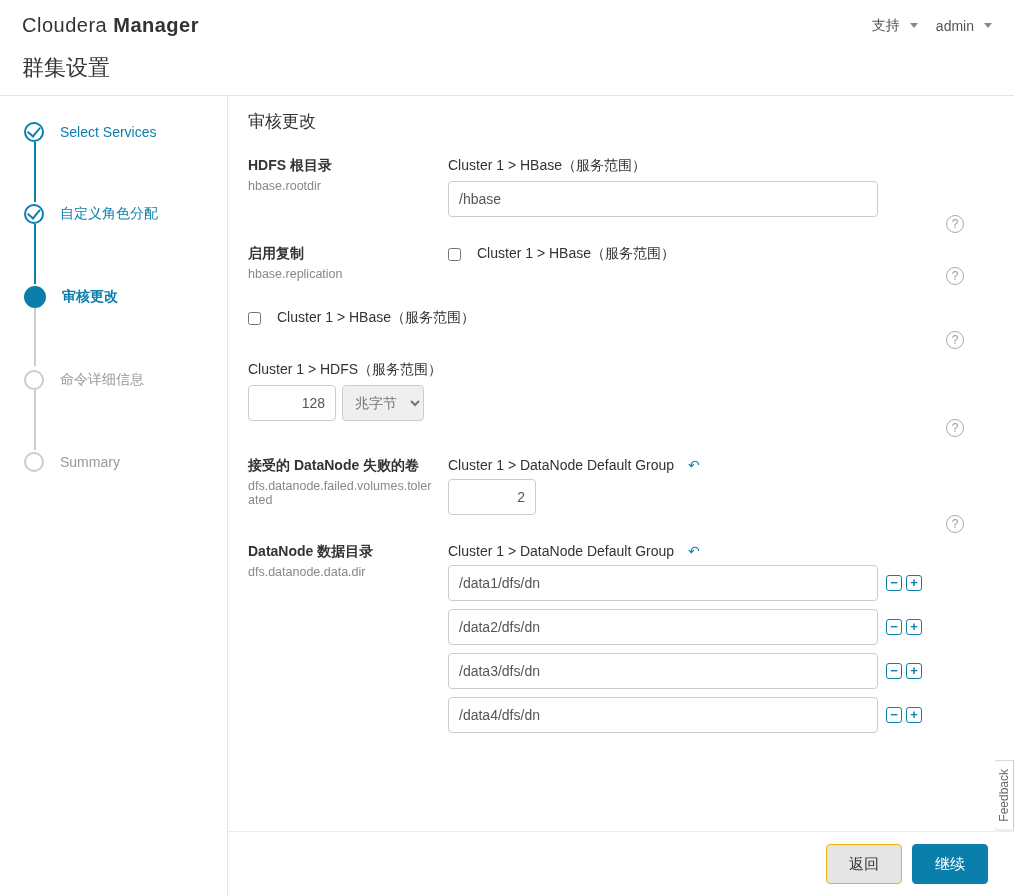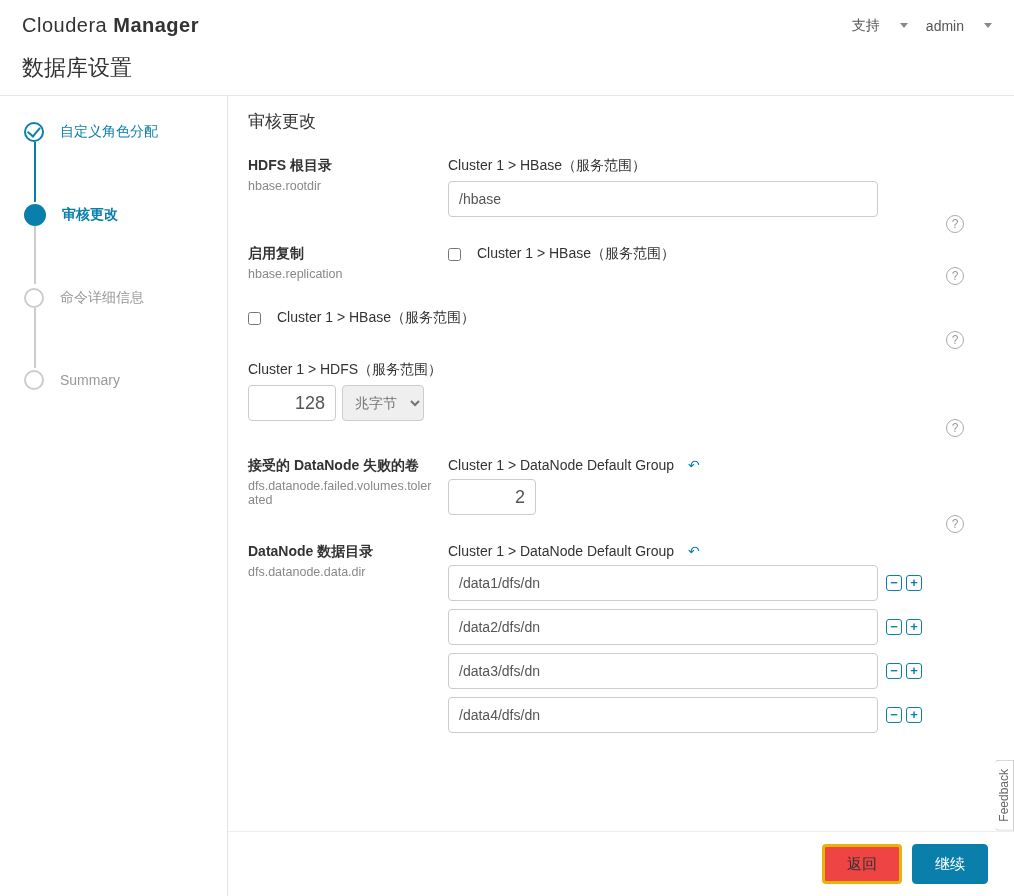--- a/index.html
+++ b/index.html
@@ -1,21 +1,21 @@
 <!DOCTYPE html>
 <html><head>
 <meta charset="utf-8">
 <style>
   * { box-sizing: border-box; margin: 0; padding: 0; }
   body { font-family: "Helvetica Neue", Helvetica, Arial, sans-serif; font-size: 14px; color: #333; background: #fff; width: 1014px; height: 896px; overflow: hidden; position: relative; }
   .topbar { display: flex; align-items: center; justify-content: space-between; padding: 14px 22px 10px 22px; }
   .brand { font-size: 20px; color: #333; letter-spacing: 0.5px; }
   .brand .bold { font-weight: 600; }
   .top-links { display: flex; gap: 18px; font-size: 14px; color: #555; }
-  .top-links .link { display: flex; align-items: center; gap: 18px; cursor: pointer; }
+  .top-links .link { display: flex; align-items: center; gap: 8px; cursor: pointer; }
   .caret { width: 0; height: 0; border-left: 4px solid transparent; border-right: 4px solid transparent; border-top: 5px solid #888; margin-left: 2px; }
   .page-title { font-size: 22px; color: #333; padding: 6px 22px 12px 22px; font-weight: 400; }
   hr.sep { border: none; border-top: 1px solid #e5e5e5; }
   .wizard { display: flex; height: calc(896px - 90px); }
   .sidebar { width: 228px; padding: 26px 10px 10px 24px; border-right: 1px solid #e5e5e5; position: relative; }
   .step { display: flex; align-items: center; gap: 16px; position: relative; margin-bottom: 62px; }
   .step:last-child { margin-bottom: 0; }
   .step-line { position: absolute; left: 10px; top: 20px; width: 2px; height: 60px; background: #0b7fab; }
   .step-line.grey { background: #ccc; }
   .step-circle { width: 20px; height: 20px; border-radius: 50%; display: flex; align-items: center; justify-content: center; flex-shrink: 0; position: relative; z-index: 1; background: #fff; }
@@ -29,32 +29,32 @@
   .step-label.pending { color: #999; }
   .content { flex: 1; overflow-y: scroll; padding: 14px 20px 20px 20px; position: relative; }
   .content-title { font-size: 17px; color: #333; margin-bottom: 24px; }
   .setting { display: flex; margin-bottom: 28px; }
   .setting-left { width: 200px; padding-right: 16px; }
   .setting-label { font-size: 14px; color: #333; font-weight: 600; margin-bottom: 4px; }
   .setting-key { font-size: 12.5px; color: #888; word-wrap: break-word; }
   .setting-right { flex: 1; }
   .scope { font-size: 14px; color: #333; margin-bottom: 6px; display: flex; align-items: center; gap: 8px; }
   .text-input { width: 430px; height: 36px; border: 1px solid #ccc; border-radius: 4px; padding: 0 10px; font-size: 14px; color: #555; }
-  .num-input { width: 88px; height: 36px; border: 1px solid #ccc; border-radius: 4px; padding: 16px 10px; text-align: right; font-size: 18px; color: #555; }
+  .num-input { width: 88px; height: 36px; border: 1px solid #ccc; border-radius: 4px; padding: 16px 10px; text-align: right; font-size: 14px; color: #555; }
   .select { width: 82px; height: 36px; border: 1px solid #ccc; border-radius: 4px; padding: 0 8px; font-size: 14px; color: #737373; margin-left: 6px; }
   .row { display: flex; align-items: center; margin-bottom: 8px; }
   .row-btns { display: flex; gap: 4px; margin-left: 8px; }
   .pm-btn { width: 16px; height: 16px; border: 1.5px solid #0b7fab; border-radius: 3px; color: #0b7fab; font-size: 13px; line-height: 12px; display: flex; align-items: center; justify-content: center; cursor: pointer; font-weight: bold; }
   .help-icon { width: 18px; height: 18px; border: 1.5px solid #aaa; border-radius: 50%; color: #999; font-size: 12px; display: flex; align-items: center; justify-content: center; position: absolute; right: 30px; cursor: pointer; }
   .setting-wrap { position: relative; }
   .cb { margin-right: 8px; }
   .undo { color: #0b7fab; margin-left: 6px; cursor: pointer; }
   .footer { position: absolute; bottom: 0; right: 0; width: calc(1014px - 228px); padding: 12px 26px; display: flex; justify-content: flex-end; gap: 10px; background: #fff; border-top: 1px solid #eee; }
   .btn { height: 40px; padding: 0 22px; border-radius: 4px; font-size: 15px; cursor: pointer; }
-  .btn-default { background: #ef4444; border: 3px solid #eab308; color: #333; }
+  .btn-default { background: #e5e5e5; border: 1px solid #eab308; color: #333; }
   .btn-primary { background: #0b7fab; border: 1px solid #0b7fab; color: #fff; }
   .feedback { position: absolute; right: 0; top: 760px; writing-mode: vertical-rl; transform: rotate(180deg); font-size: 12px; color: #666; border: 1px solid #ccc; border-right: none; border-radius: 0 4px 4px 0; padding: 8px 2px; background: #fff; cursor: pointer; }
   .watermark { position: absolute; bottom: 10px; right: 80px; font-size: 13px; color: #ccc; pointer-events: none; user-select: none; z-index: 0; }
   .content::-webkit-scrollbar { width: 14px; }
   .content::-webkit-scrollbar-thumb { background: #c0c0c0; border-radius: 7px; border: 3px solid #fff; }
   .content::-webkit-scrollbar-track { background: #f3f3f3; }
 </style>
 </head>
 <body>
 
@@ -67,25 +67,30 @@
         <span>支持</span>
         <span class="caret"></span>
       </div>
     <div class="link">
         <span>admin</span>
         <span class="caret"></span>
       </div>
   </div>
 </div>
 
-<div class="page-title">数据库设置</div>
+<div class="page-title">群集设置</div>
 <hr class="sep">
 
 <div class="wizard">
   <div class="sidebar">
+    <div class="step">
+      <div class="step-circle done"></div>
+      <div class="step-line"></div>
+      <span class="step-label link">Select Services</span>
+    </div>
     <div class="step">
       <div class="step-circle done"></div>
       <div class="step-line"></div>
       <span class="step-label link">自定义角色分配</span>
     </div>
     <div class="step">
       <div class="step-circle current"></div>
       <div class="step-line grey"></div>
       <span class="step-label current">审核更改</span>
     </div>

